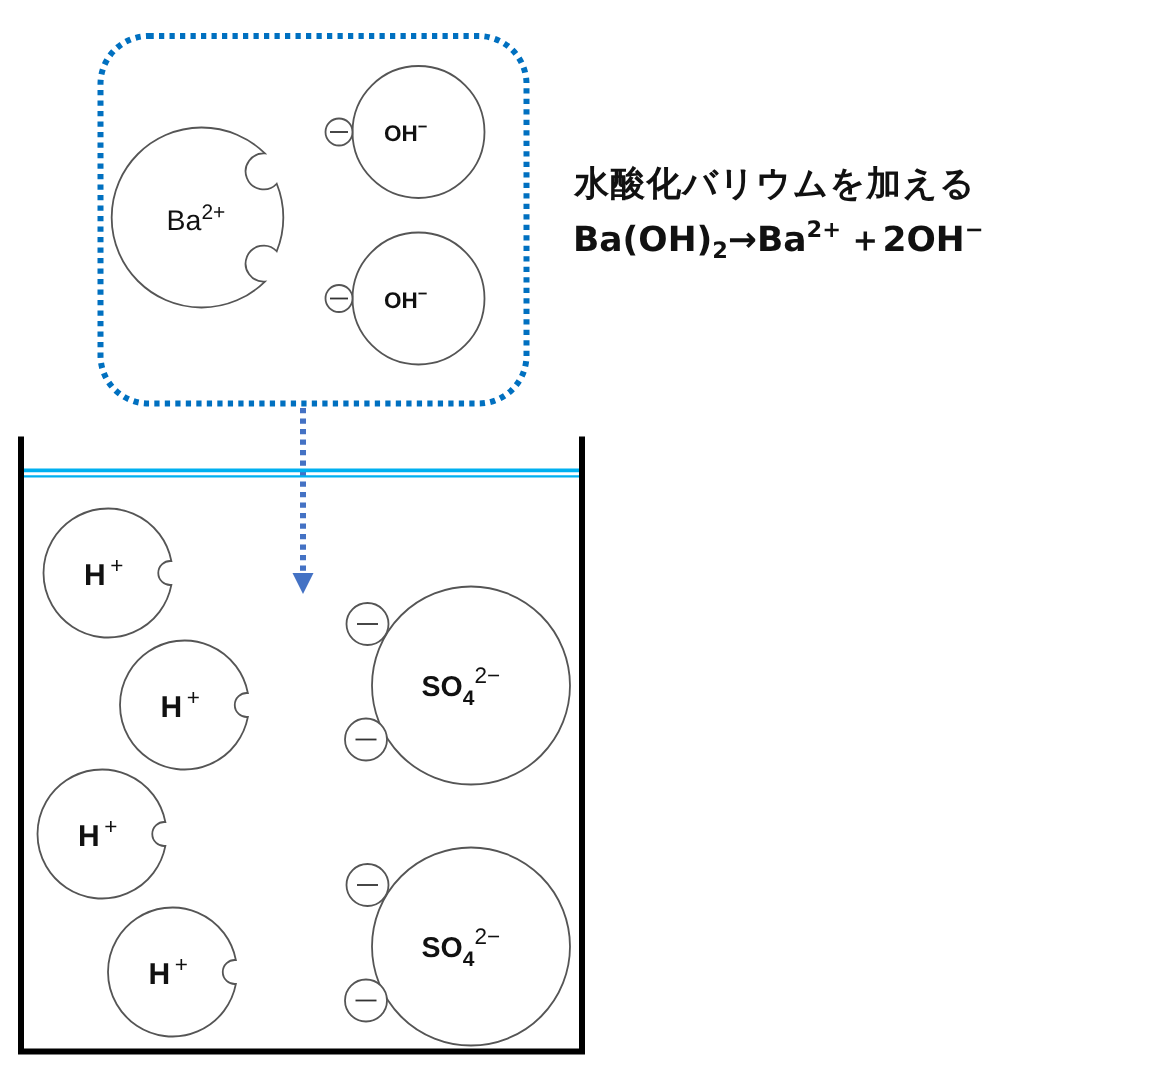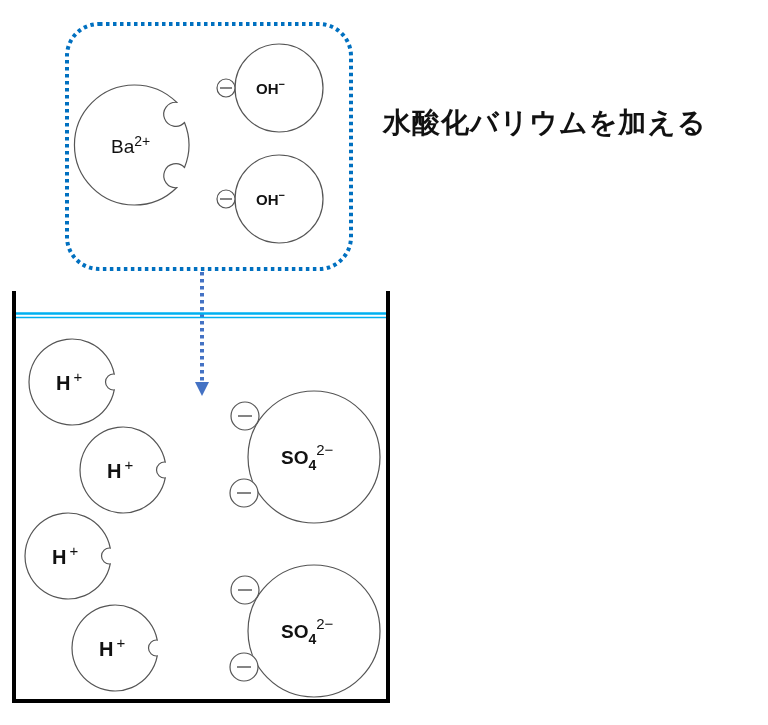--- a/index.html
+++ b/index.html
@@ -2,21 +2,21 @@
 <html><head>
 <meta charset="utf-8">
 <style>
   html, body { margin: 0; padding: 0; background: #ffffff; }
   body { width: 768px; height: 725px; position: relative; overflow: hidden;
          font-family: "Liberation Sans", "DejaVu Sans", sans-serif; }
   #stage { position: absolute; left: 0; top: 0; }
   .caption { position: absolute; left: 383px; top: 108px; width: 330px;
              font-family: "DejaVu Sans", "Liberation Sans", sans-serif;
              font-weight: bold; color: #111; line-height: 30px; }
-  .caption .line1 { font-size: 28px; letter-spacing: 1px; white-space: nowrap; }
+  .caption .line1 { font-size: 23px; letter-spacing: 1px; white-space: nowrap; }
   .caption .line2 { font-size: 23px; white-space: nowrap; margin-left: -1px; }
   .caption sub { font-size: 15px; vertical-align: -5px; }
   .caption sup { font-size: 15px; vertical-align: 9px; }
   svg text { font-family: "Liberation Sans", "DejaVu Sans", sans-serif; fill: #111; }
 </style>
 </head>
 <body>
 
 <svg id="stage" width="768" height="725" viewBox="0 0 768 725">
 
@@ -92,13 +92,14 @@
         <line x1="238" y1="590" x2="252" y2="590" stroke="#333" stroke-width="1.2"></line>
         <circle cx="244" cy="667" r="14" fill="#fff" stroke="#555" stroke-width="1.2"></circle>
         <line x1="237" y1="667" x2="251" y2="667" stroke="#333" stroke-width="1.2"></line>
         <text x="281" y="638" font-size="19" font-weight="bold"><tspan>SO</tspan><tspan dy="6" font-size="14">4</tspan><tspan dy="-15" font-size="15" font-weight="normal">2−</tspan></text>
       </g>
     </g>
 </svg>
 
 <div class="caption">
   <div class="line1">水酸化バリウムを加える</div>
+  <div class="line2"><span>Ba(OH)</span><sub>2</sub><span>→</span><span>Ba</span><sup>2+</sup> <span>＋</span><span>2OH</span><sup>−</sup></div>
 </div>
 
 </body></html>

